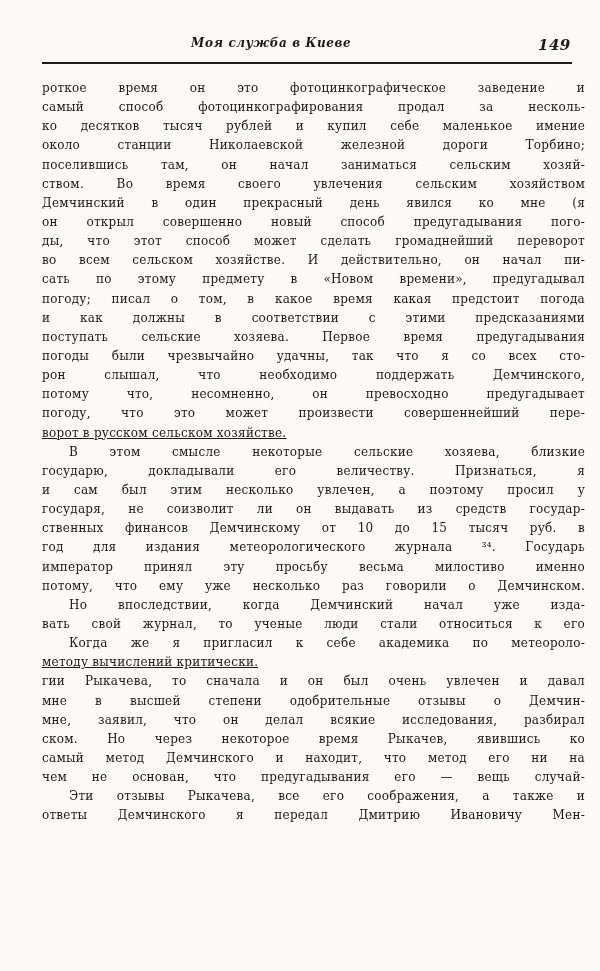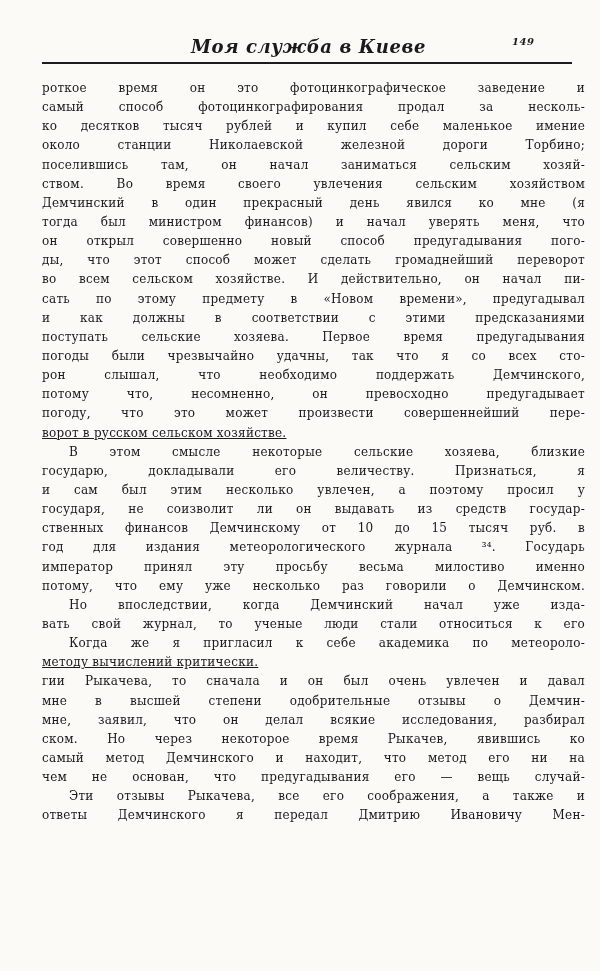--- a/index.html
+++ b/index.html
@@ -22,31 +22,31 @@
     left: 0;
     right: 0;
     height: 22px;
   }
   .running-title {
     position: absolute;
     left: 191px;
     top: 0;
     font-style: italic;
     font-weight: bold;
-    font-size: 18px;
+    font-size: 12px;
     letter-spacing: 0.6px;
     white-space: nowrap;
   }
   .folio {
     position: absolute;
-    left: 512px;
+    left: 538px;
     top: 0;
     font-style: italic;
     font-weight: bold;
-    font-size: 10px;
+    font-size: 15px;
     letter-spacing: 0.5px;
   }
   .rule {
     position: absolute;
     top: 62px;
     left: 42px;
     width: 530px;
     height: 0;
     border-top: 2px solid #1c1c1c;
   }
@@ -84,25 +84,25 @@
   <div class="rule"></div>
   <div class="body-text">
 
   <div class="line">роткое время он это фотоцинкографическое заведение и</div>
       <div class="line">самый способ фотоцинкографирования продал за несколь-</div>
       <div class="line">ко десятков тысяч рублей и купил себе маленькое имение</div>
       <div class="line">около станции Николаевской железной дороги Торбино;</div>
       <div class="line">поселившись там, он начал заниматься сельским хозяй-</div>
       <div class="line">ством. Во время своего увлечения сельским хозяйством</div>
       <div class="line">Демчинский в один прекрасный день явился ко мне (я</div>
-      <div class="line">тогда был министром финансов) и начал уверять меня, что</div>
       <div class="line">он открыл совершенно новый способ предугадывания пого-</div>
       <div class="line">ды, что этот способ может сделать громаднейший переворот</div>
       <div class="line">во всем сельском хозяйстве. И действительно, он начал пи-</div>
       <div class="line">сать по этому предмету в «Новом времени», предугадывал</div>
+      <div class="line">погоду; писал о том, в какое время какая предстоит погода</div>
       <div class="line">и как должны в соответствии с этими предсказаниями</div>
       <div class="line">поступать сельские хозяева. Первое время предугадывания</div>
       <div class="line">погоды были чрезвычайно удачны, так что я со всех сто-</div>
       <div class="line">рон слышал, что необходимо поддержать Демчинского,</div>
       <div class="line">потому что, несомненно, он превосходно предугадывает</div>
       <div class="line">погоду, что это может произвести совершеннейший пере-</div>
       <div class="line para-end">ворот в русском сельском хозяйстве.</div>
       <div class="line indent">В этом смысле некоторые сельские хозяева, близкие</div>
       <div class="line">государю, докладывали его величеству. Признаться, я</div>
       <div class="line">и сам был этим несколько увлечен, а поэтому просил у</div>

